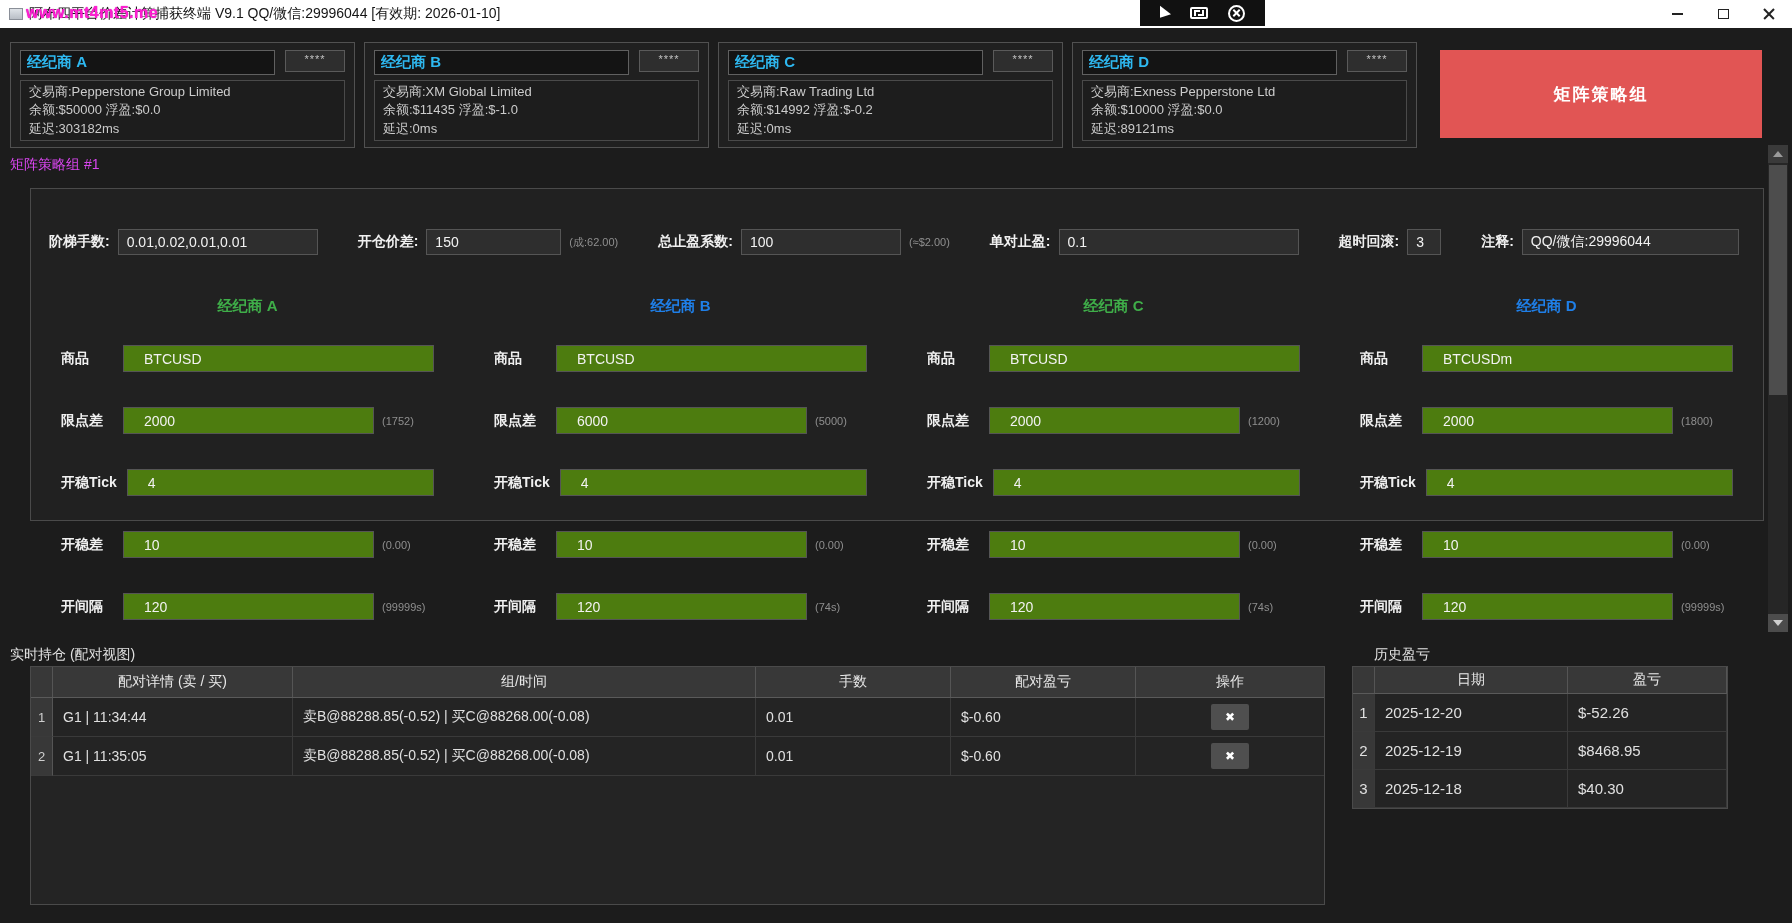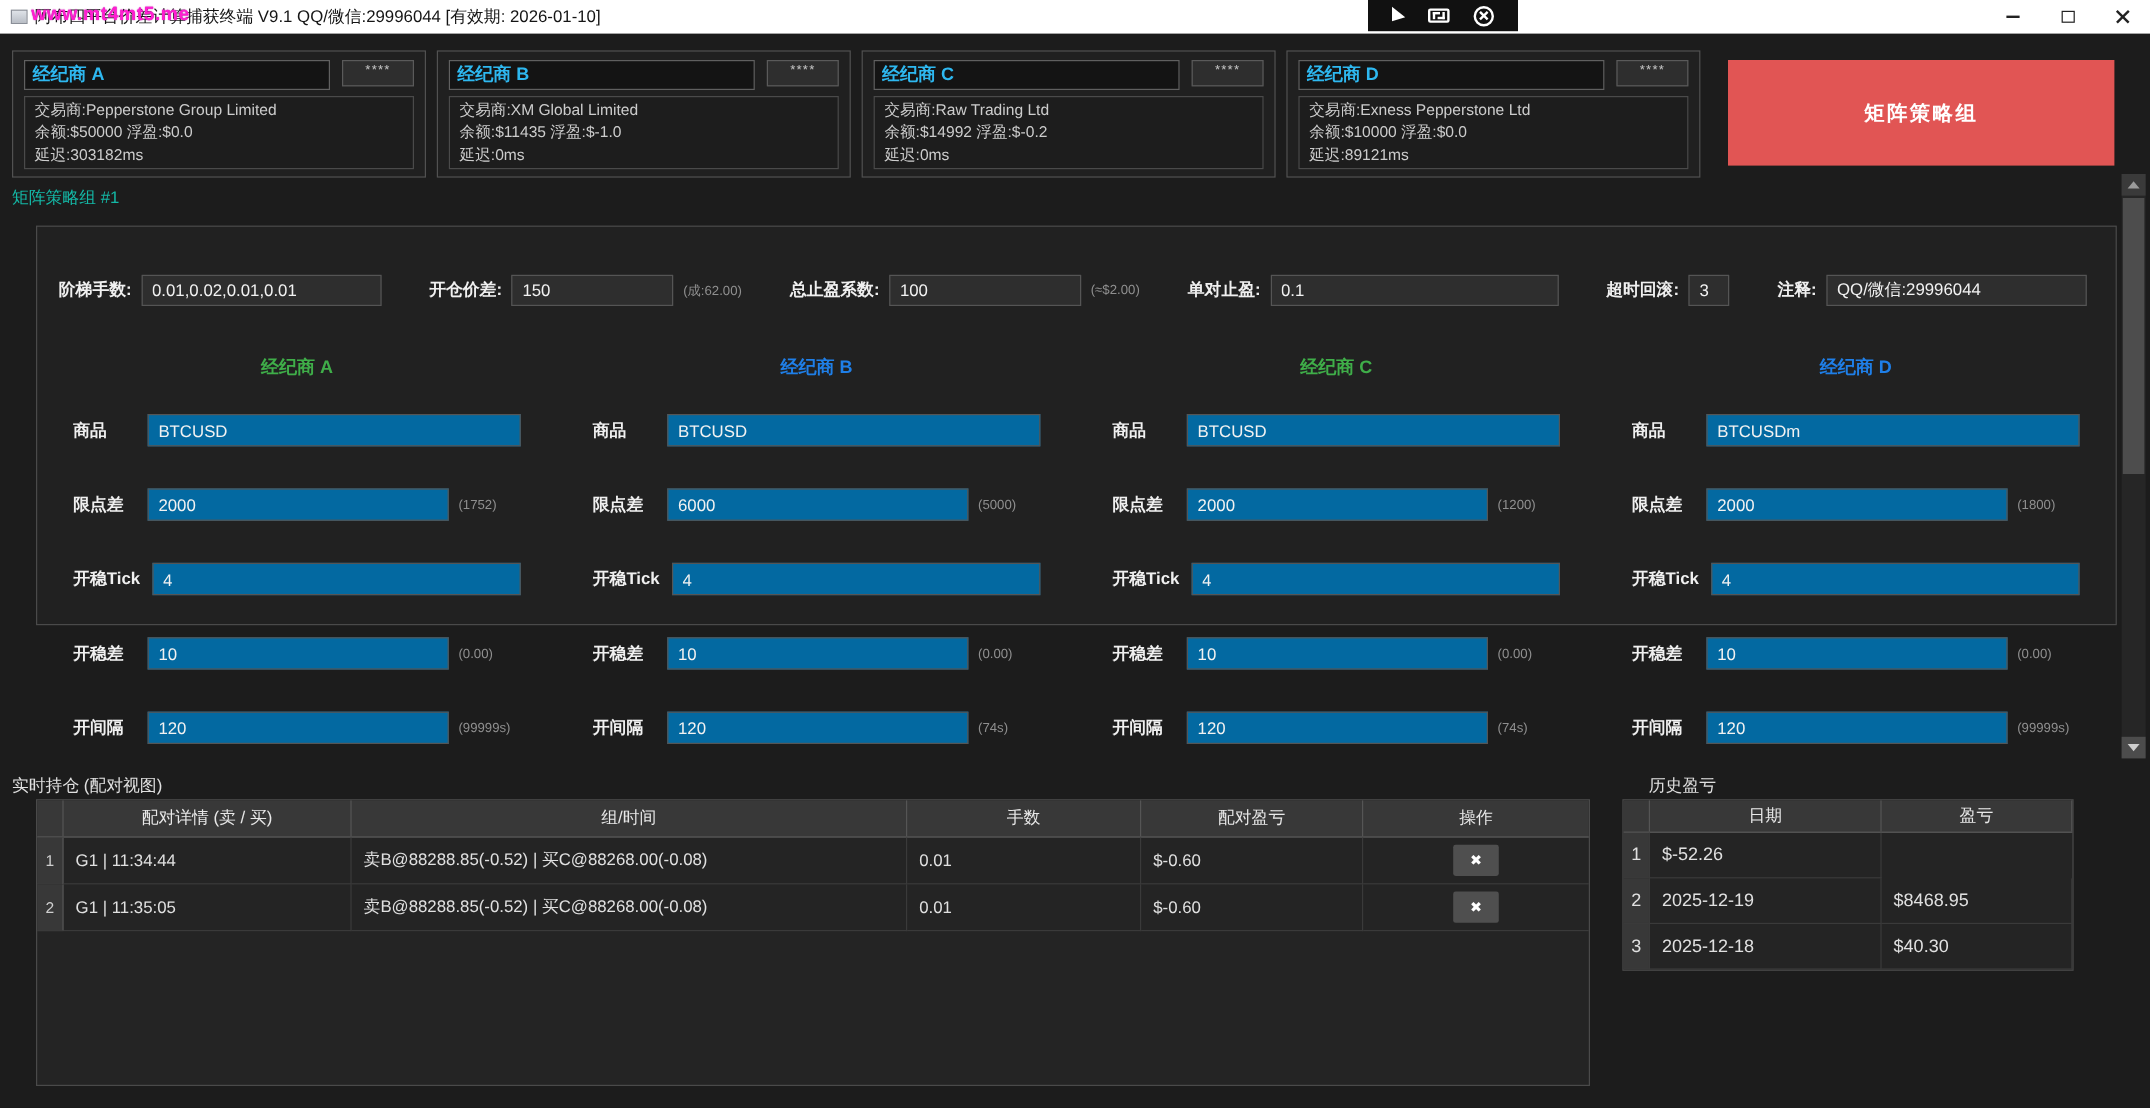--- a/index.html
+++ b/index.html
@@ -45,41 +45,41 @@
   .bp-pass { width:60px; height:22px; background:#2e2e2e; border:1px solid #5a5a5a; color:#c2c2c2;
     font-size:11px; letter-spacing:1px; text-align:center; line-height:16px; cursor:pointer; }
   .bp-info { margin-top:5px; border:1px solid #4a4a4a; background:#1d1d1d; padding:2px 8px;
     color:#cccccc; font-size:13px; line-height:1.42; white-space:nowrap; overflow:hidden; }
 
   .engine-btn { position:absolute; left:1440px; top:50px; width:322px; height:88px;
     background:#e15554; border:none; color:#ffffff; font-size:17px; font-weight:bold;
     letter-spacing:2px; cursor:pointer; font-family:"Liberation Sans",sans-serif; }
 
   
-  .group-title { position:absolute; left:10px; top:156px; color:#14b8a6; font-size:14px; }
+  .group-title { position:absolute; left:10px; top:156px; color:#d946ef; font-size:14px; }
   .strategy-panel { position:absolute; left:30px; top:188px; width:1734px; height:333px;
     border:1px solid #4a4a4a; background:#212121; padding:40px 0 0 0; }
   .settings-row { display:flex; align-items:center; padding:0 18px; }
   .set-label { color:#f0f0f0; font-size:14px; font-weight:600; white-space:nowrap; margin-left:40px; }
   .set-label:first-child { margin-left:0; }
   .set-input { height:26px; background:#2e2e2e; border:1px solid #555; color:#f2f2f2; font-size:14px;
     padding:0 8px; margin-left:8px; font-family:"Liberation Sans",sans-serif; }
   .set-note { color:#8f8f8f; font-size:11px; margin-left:8px; white-space:nowrap; }
   .w200{width:200px} .w135{width:135px} .w160{width:160px} .w240{width:240px} .w34{width:34px}
   .grow{flex:1; margin-right:6px;}
 
   .columns { display:flex; margin-top:42px; }
   .s-col { width:433px; padding:0 30px; }
   .col-hdr { text-align:center; font-size:15px; font-weight:bold; height:24px; margin-bottom:24px; }
   .hdr-green { color:#3fae49; } .hdr-blue { color:#1f7fe8; }
   .frow { display:flex; align-items:center; height:27px; margin-bottom:35px; }
   .flabel { color:#f0f0f0; font-size:14px; font-weight:600; white-space:nowrap; margin-right:10px;
     min-width:52px; }
-  .finput { flex:1; height:27px; background:#0369a1; border:1px solid #555; color:#f2f2f2;
-    font-size:14px; padding:0 8px; min-width:0; font-family:"Liberation Sans",sans-serif; }
+  .finput { flex:1; height:27px; background:#4d7c0f; border:1px solid #555; color:#f2f2f2;
+    font-size:14px; padding:0 20px; min-width:0; font-family:"Liberation Sans",sans-serif; }
   .fnote { color:#8f8f8f; font-size:11px; margin-left:8px; width:52px; white-space:nowrap; }
   .fnote:empty { display:none; }
 
   
   .v-scrollbar { position:absolute; left:1768px; top:145px; width:20px; height:487px; background:#262626; }
   .sb-arrow { position:absolute; left:0; width:20px; height:18px; background:#3a3a3a;
     display:flex; align-items:center; justify-content:center; cursor:pointer; }
   .sb-up { top:0; } .sb-down { bottom:0; background:#4c4c4c; }
   .tri-up { width:0; height:0; border-left:5px solid transparent; border-right:5px solid transparent;
     border-bottom:6px solid #9a9a9a; }
@@ -366,20 +366,21 @@
 
 <div class="section-label history-label">历史盈亏</div>
 <div class="history-box">
   <div class="h-grid h-head">
     <div class="cell"></div>
     <div class="cell">日期</div>
     <div class="cell last">盈亏</div>
   </div>
   <div class="h-grid h-row">
     <div class="cell num">1</div>
+    <div class="cell">2025-12-20</div>
     <div class="cell last green">$-52.26</div>
   </div>
   <div class="h-grid h-row">
     <div class="cell num">2</div>
     <div class="cell">2025-12-19</div>
     <div class="cell last red">$8468.95</div>
   </div>
   <div class="h-grid h-row">
     <div class="cell num">3</div>
     <div class="cell">2025-12-18</div>

